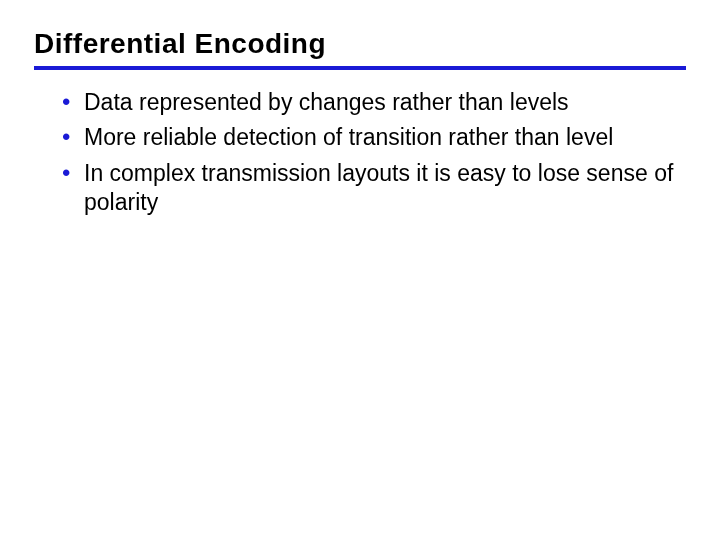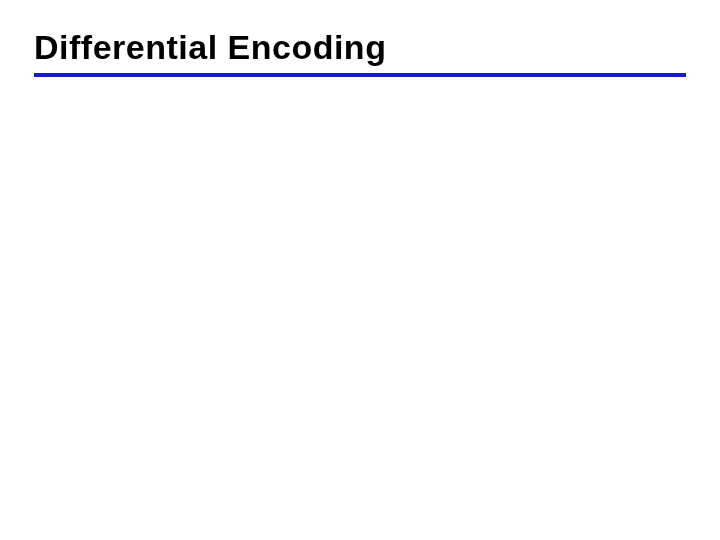--- a/index.html
+++ b/index.html
@@ -13,21 +13,21 @@
   }
   .slide {
     box-sizing: border-box;
     width: 720px;
     height: 540px;
     padding: 28px 34px 0 34px;
   }
   .title {
     font-family: "Arial Black", Arial, sans-serif;
     font-weight: 900;
-    font-size: 34px;
+    font-size: 28px;
     color: #000;
     letter-spacing: 0.5px;
     padding-bottom: 6px;
     border-bottom: 4px solid #1a1ad6;
     margin-bottom: 18px;
   }
   ul.bullets {
     list-style: none;
     margin: 0;
     padding: 0 6px 0 28px;
@@ -49,13 +49,18 @@
     font-size: 24px;
     line-height: 1.2;
   }
 </style>
 </head>
 <body>
 
 <div class="slide">
   <div class="title">Differential Encoding</div>
 
+  <ul class="bullets">
+    <li>Data represented by changes rather than levels</li>
+    <li>More reliable detection of transition rather than level</li>
+    <li>In complex transmission layouts it is easy to lose sense of polarity</li>
+  </ul>
 </div>
 
 </body></html>

